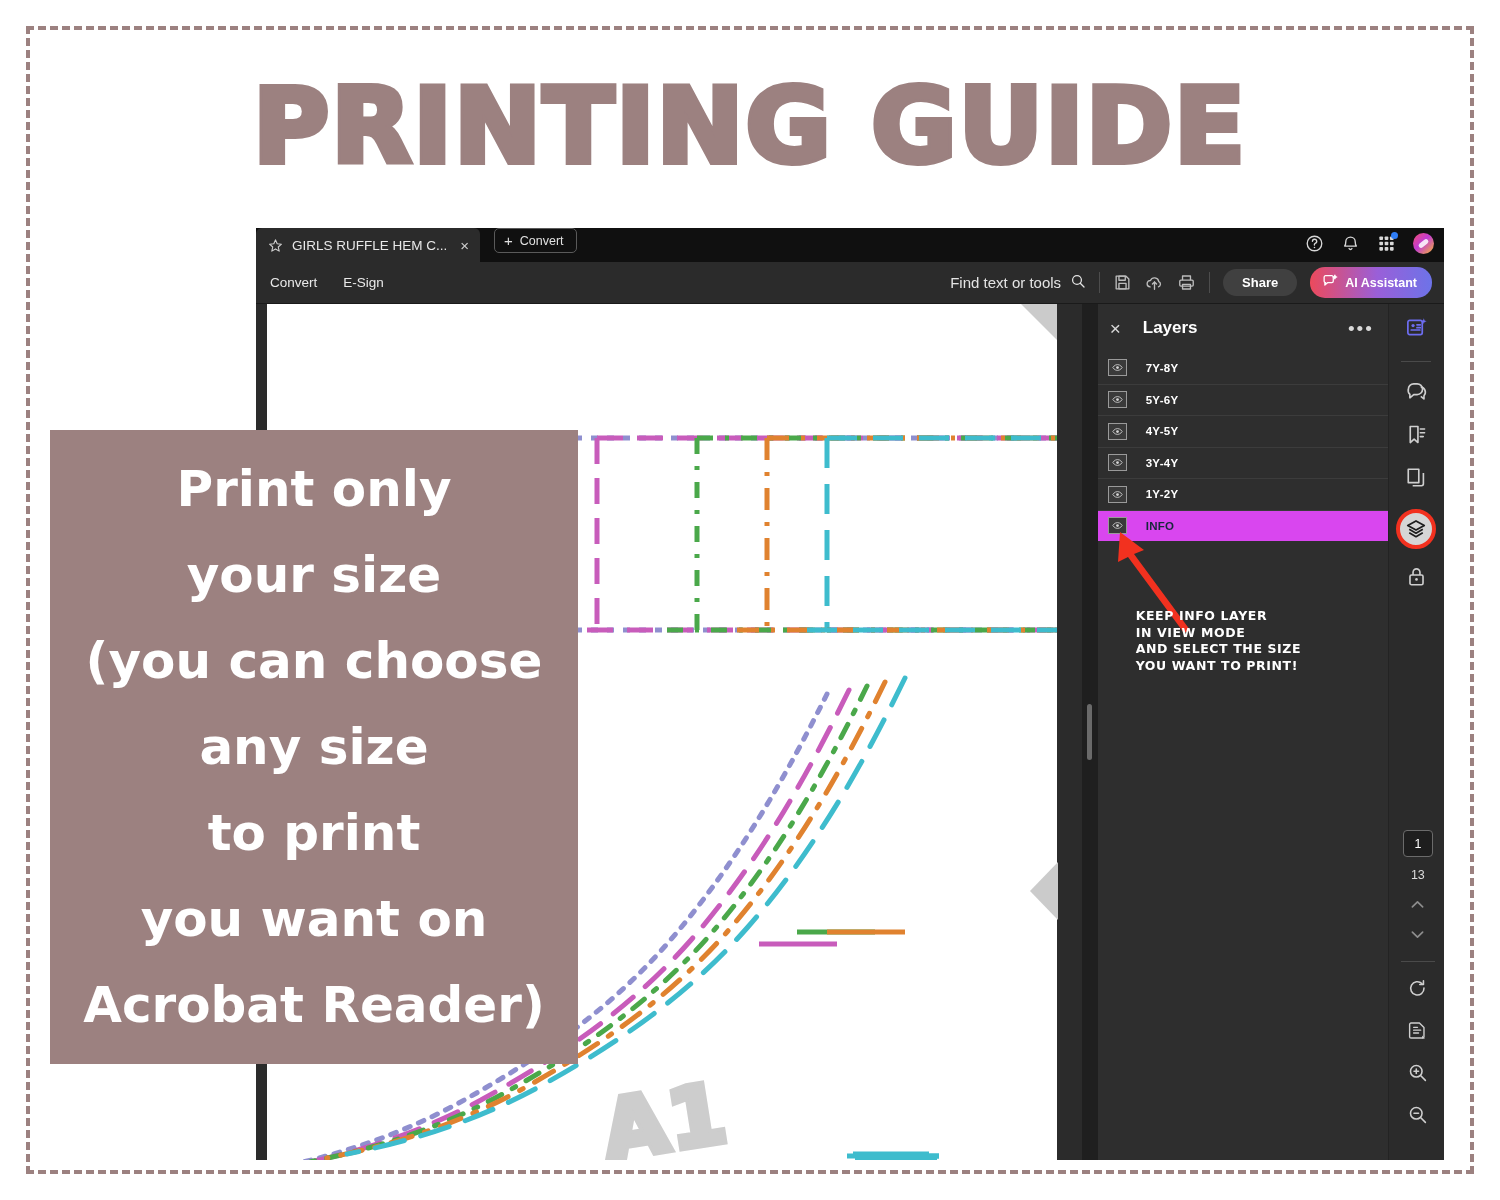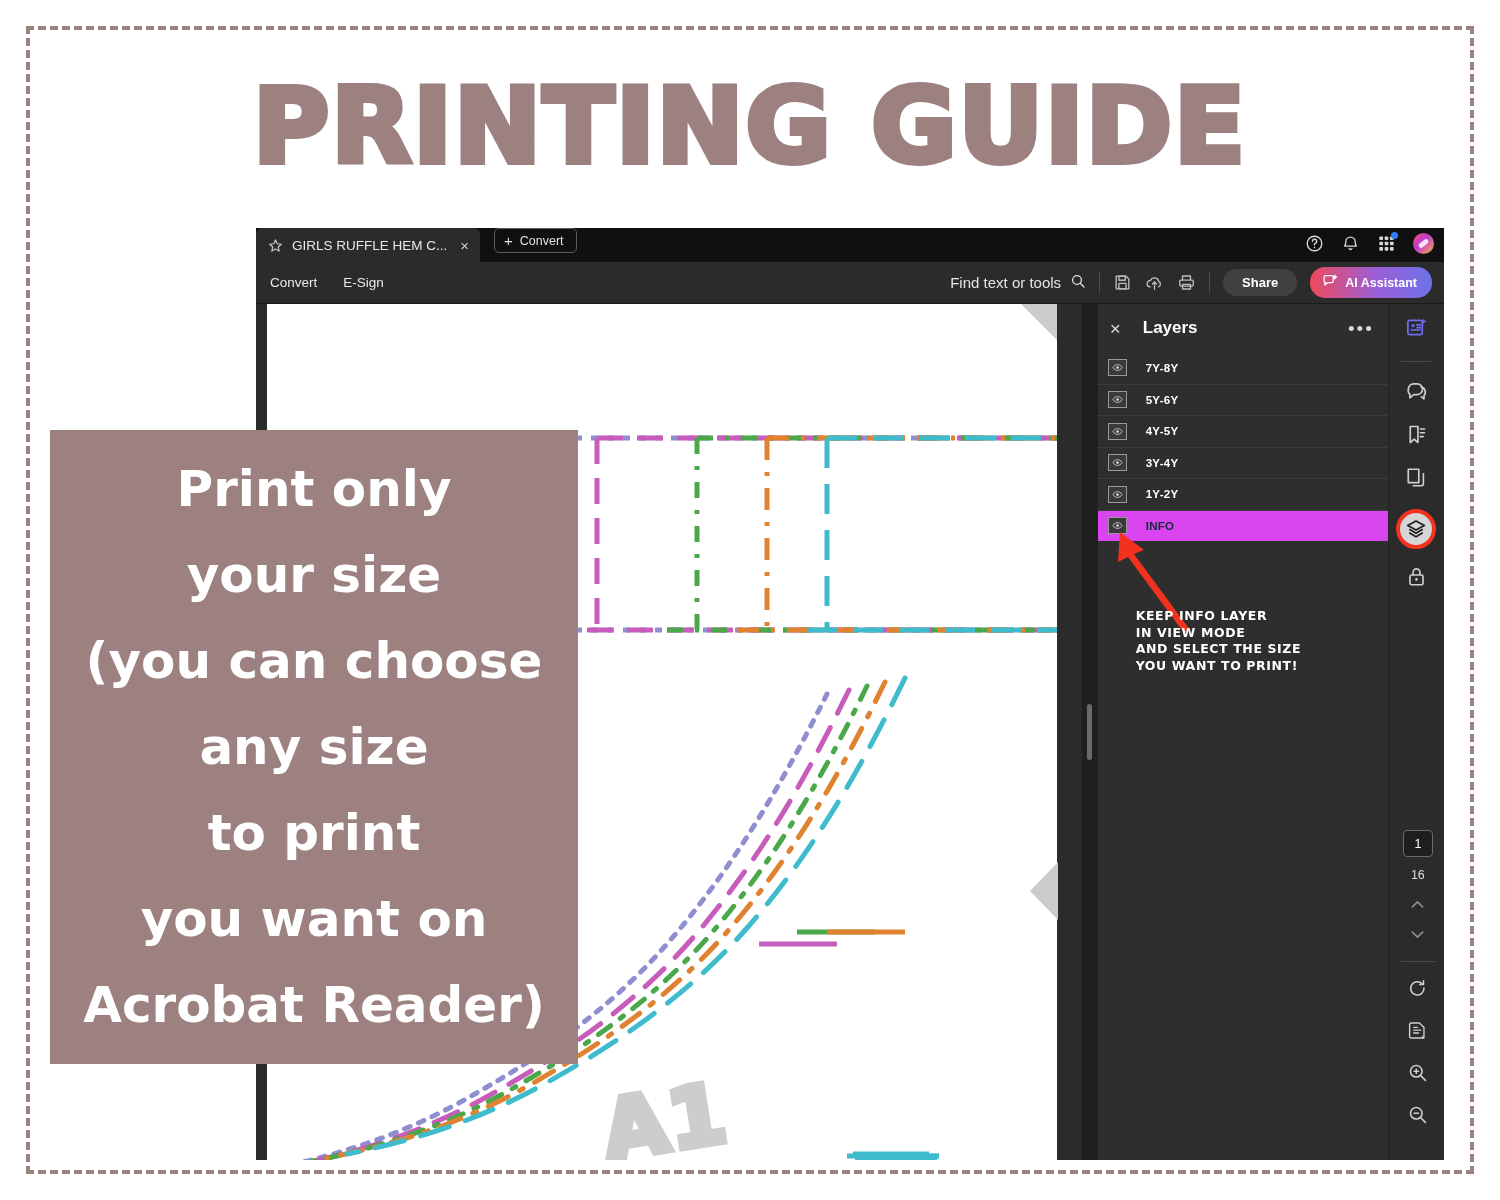--- a/index.html
+++ b/index.html
@@ -574,21 +574,21 @@
         <span>
           <svg class="rail-icon" viewBox="0 0 24 24" fill="none" stroke="currentColor" stroke-width="1.7" stroke-linejoin="round">
             <rect x="5.2" y="10.4" width="13.6" height="10.2" rx="1.6"></rect>
             <path d="M8.4 10.4V7.6a3.6 3.6 0 0 1 7.2 0v2.8"></path>
             <circle cx="12" cy="15" r="1.4" fill="currentColor" stroke="none"></circle>
           </svg>
         </span>
 
         <div id="rail-bottom">
           <div id="page-num-box">1</div>
-          <div id="page-total">16</div>
+          <div id="page-total">13</div>
 
           <span>
             <svg class="rail-chev" viewBox="0 0 24 24" fill="none" stroke="currentColor" stroke-width="2.1" stroke-linecap="round" stroke-linejoin="round">
               <path d="M5.5 15 12 8.6 18.5 15"></path>
             </svg>
           </span>
           <span>
             <svg class="rail-chev" viewBox="0 0 24 24" fill="none" stroke="currentColor" stroke-width="2.1" stroke-linecap="round" stroke-linejoin="round">
               <path d="M5.5 9 12 15.4 18.5 9"></path>
             </svg>

